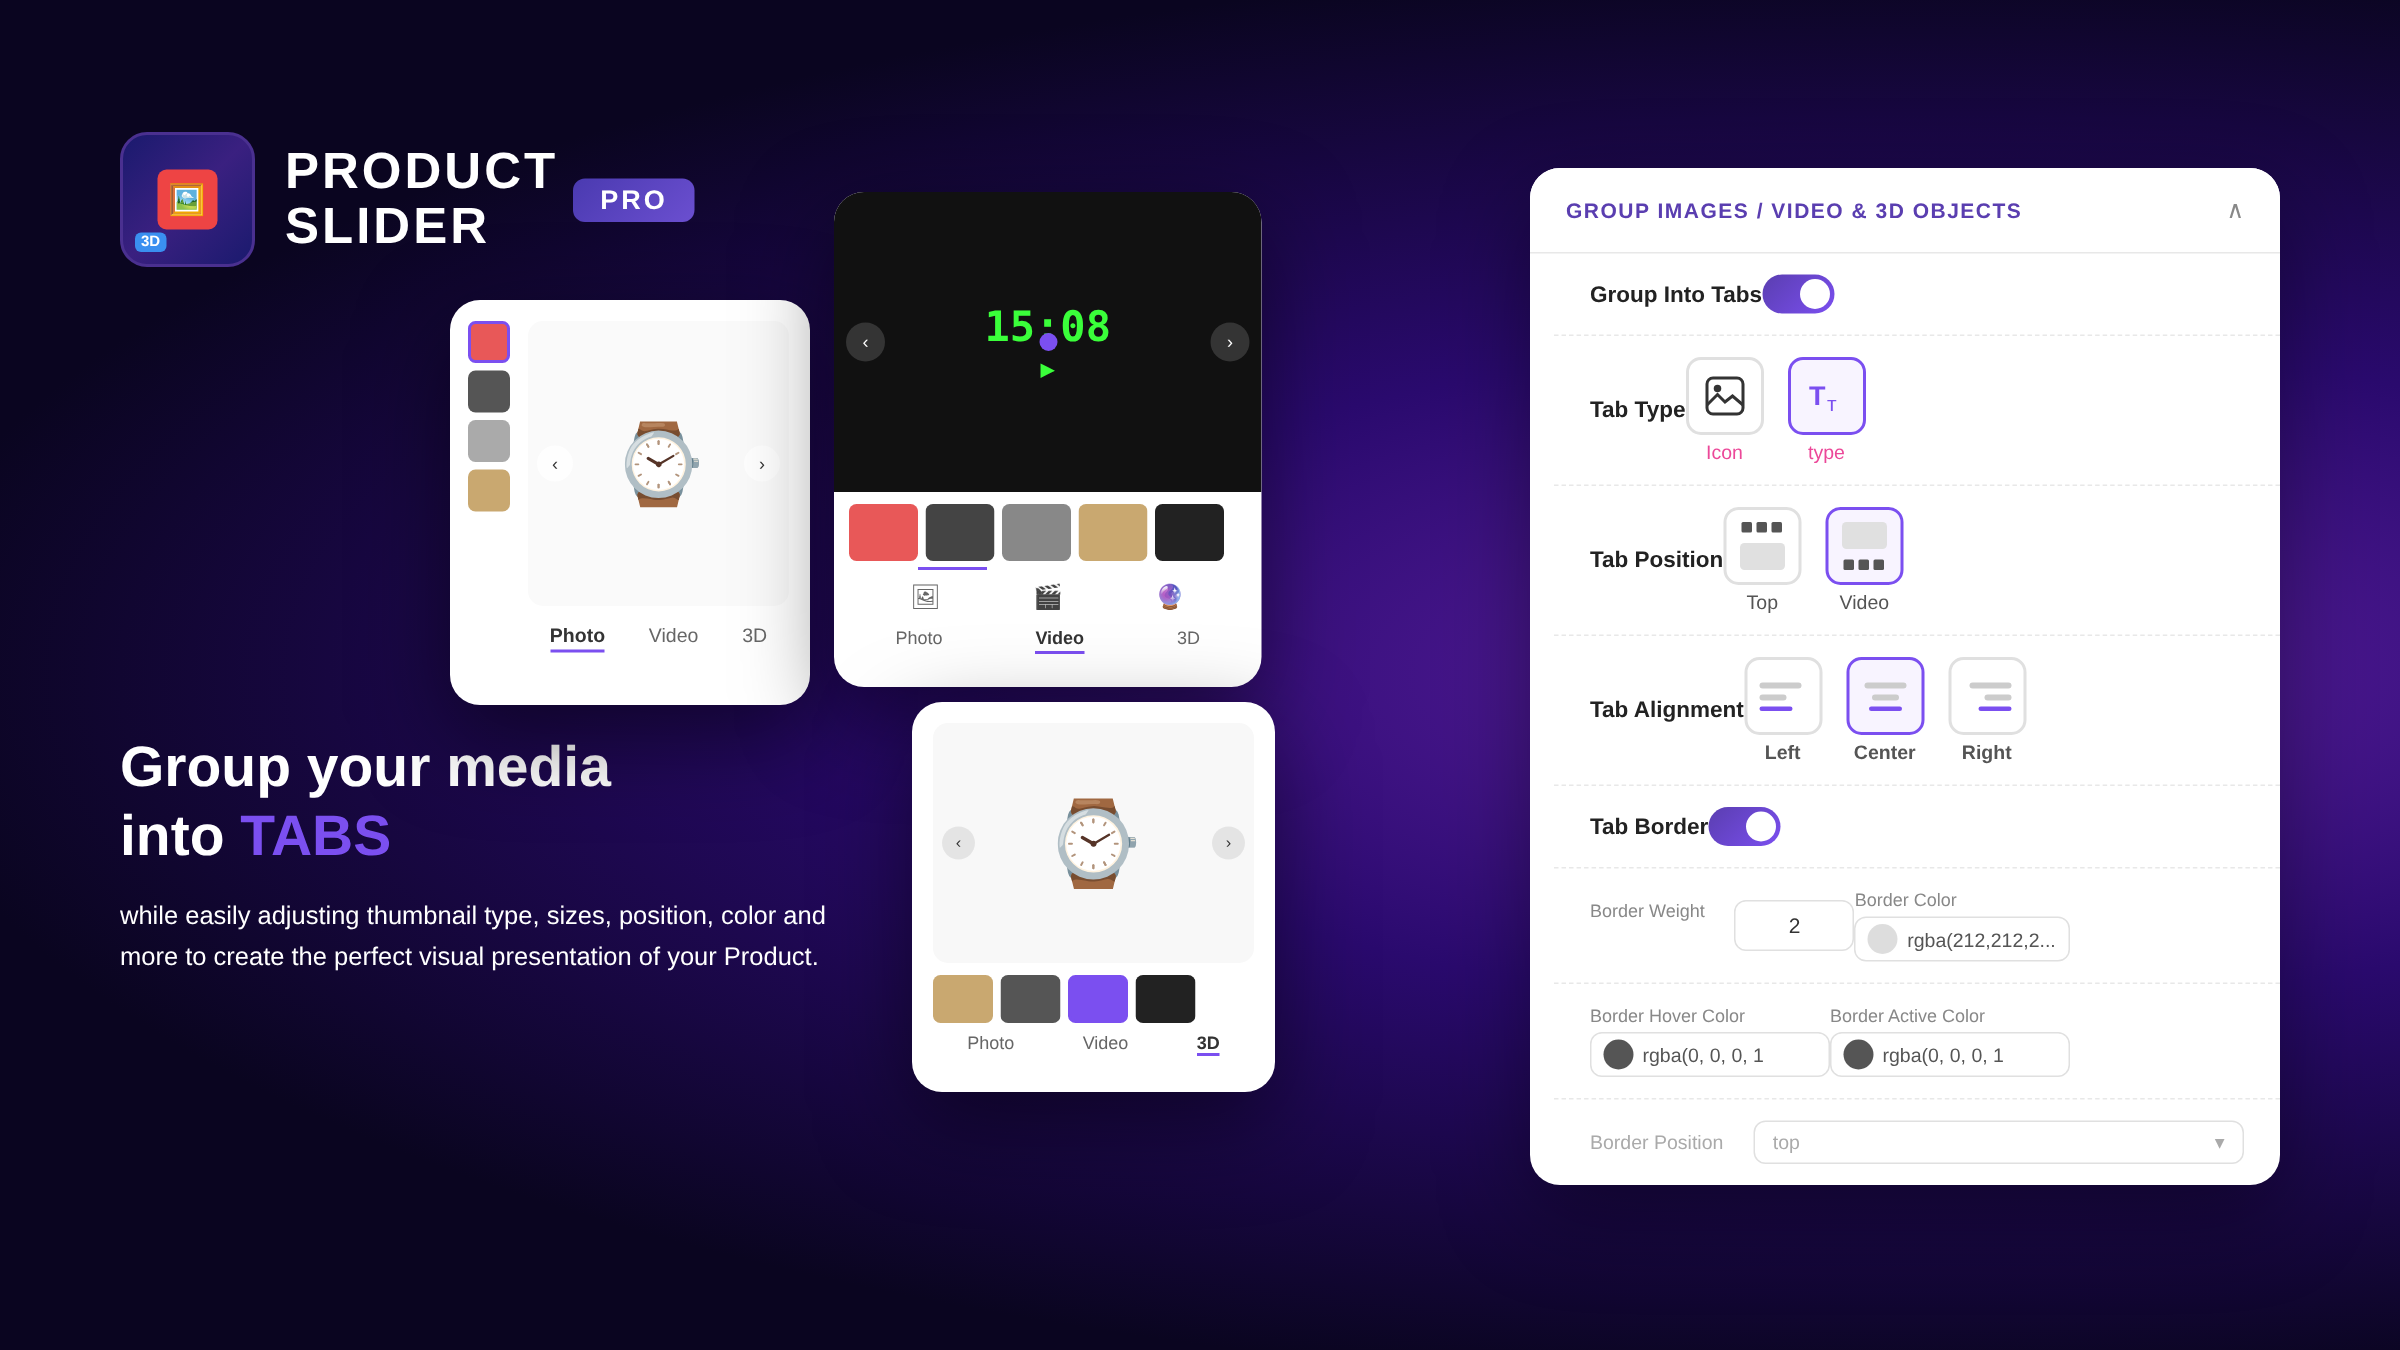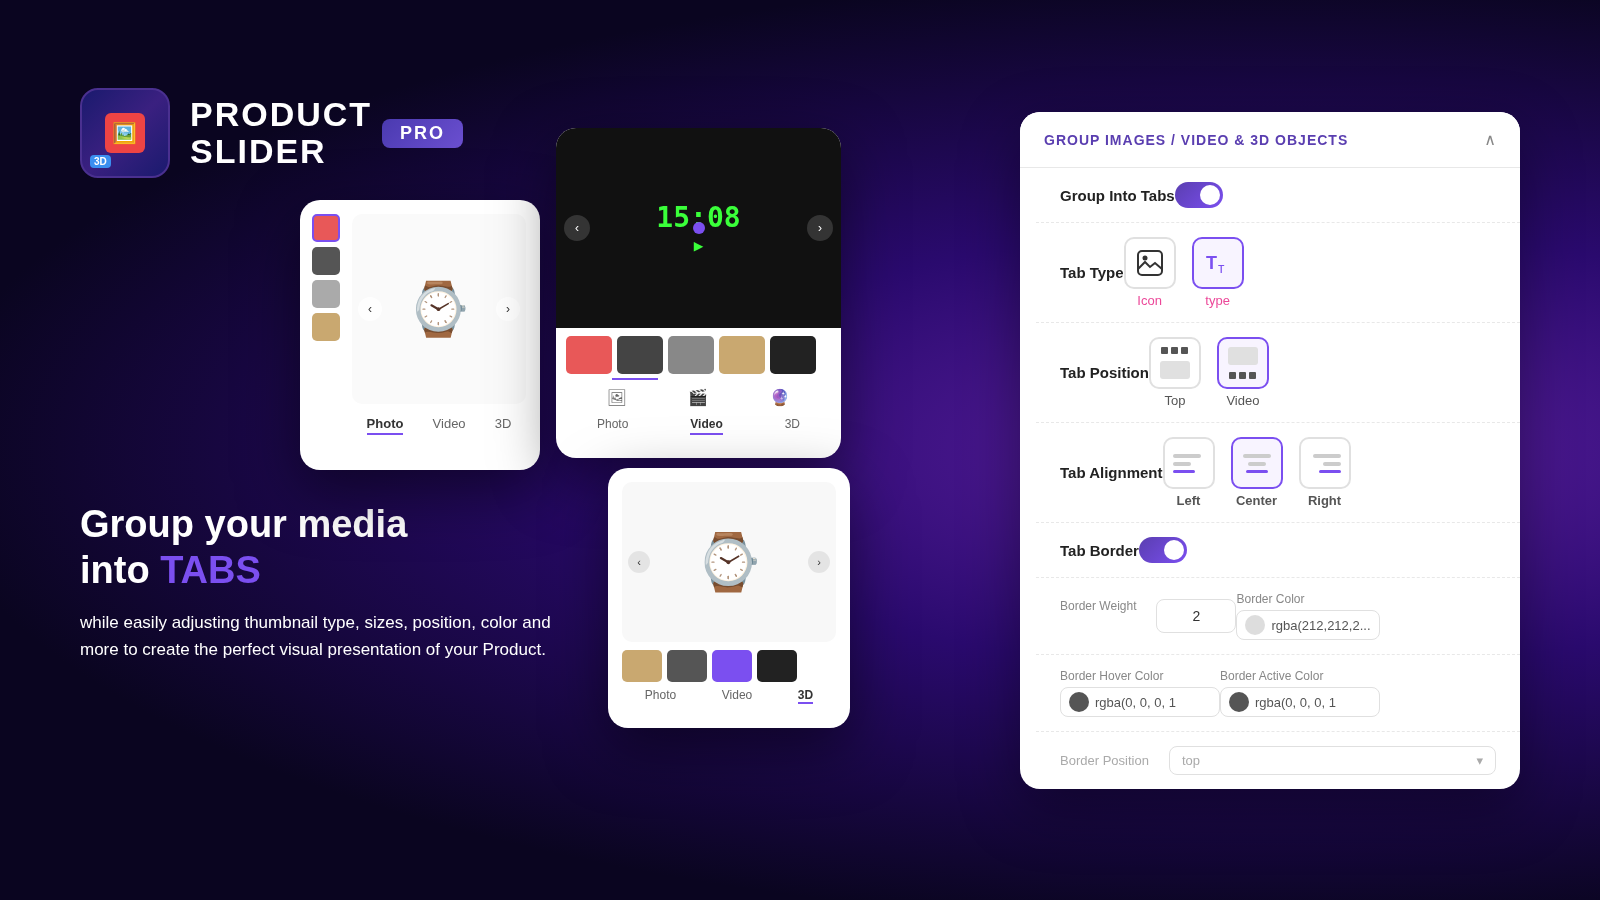--- a/index.html
+++ b/index.html
@@ -60,21 +60,20 @@
       left: 80px;
       width: 480px;
     }
 
     .main-headline {
       font-size: 38px;
       font-weight: 900;
       color: white;
       line-height: 1.2;
       margin-bottom: 16px;
-      margin-top: 12px;
     }
 
     .main-headline .tabs-highlight {
       color: #7b4ff0;
     }
 
     .sub-text {
       font-size: 17px;
       color: white;
       line-height: 1.6;

